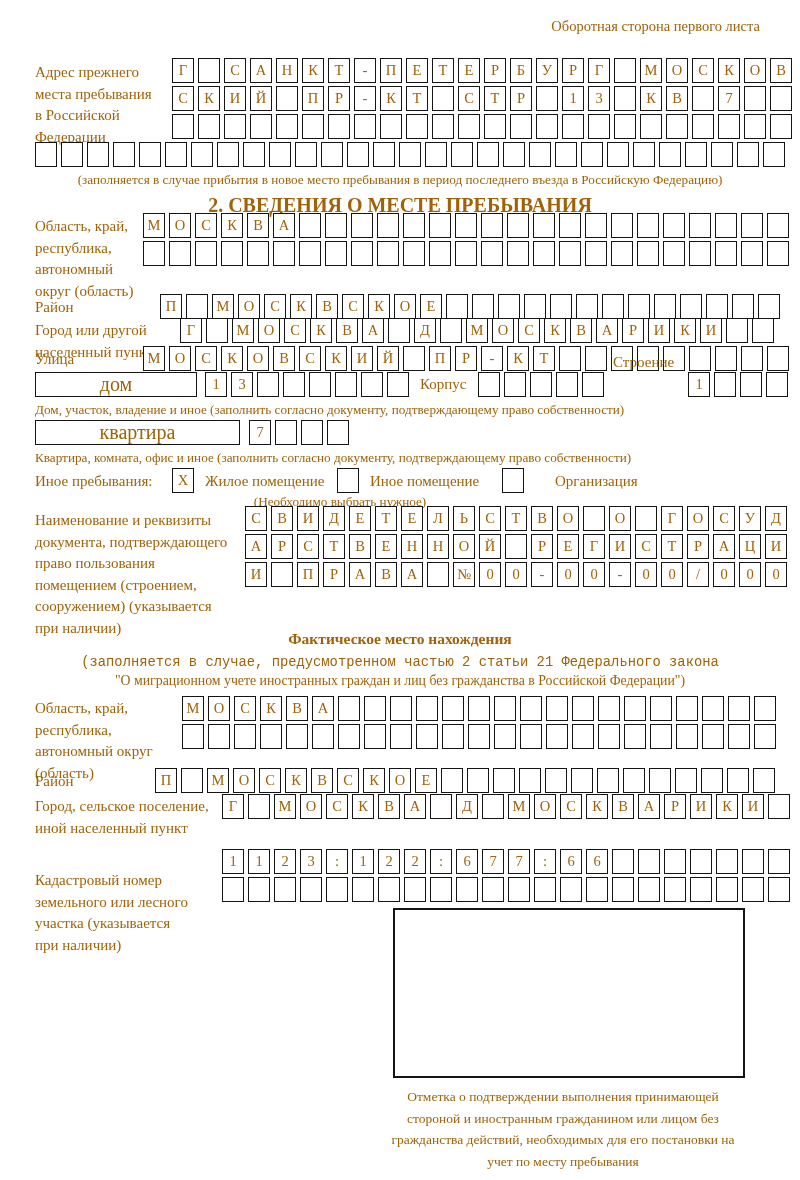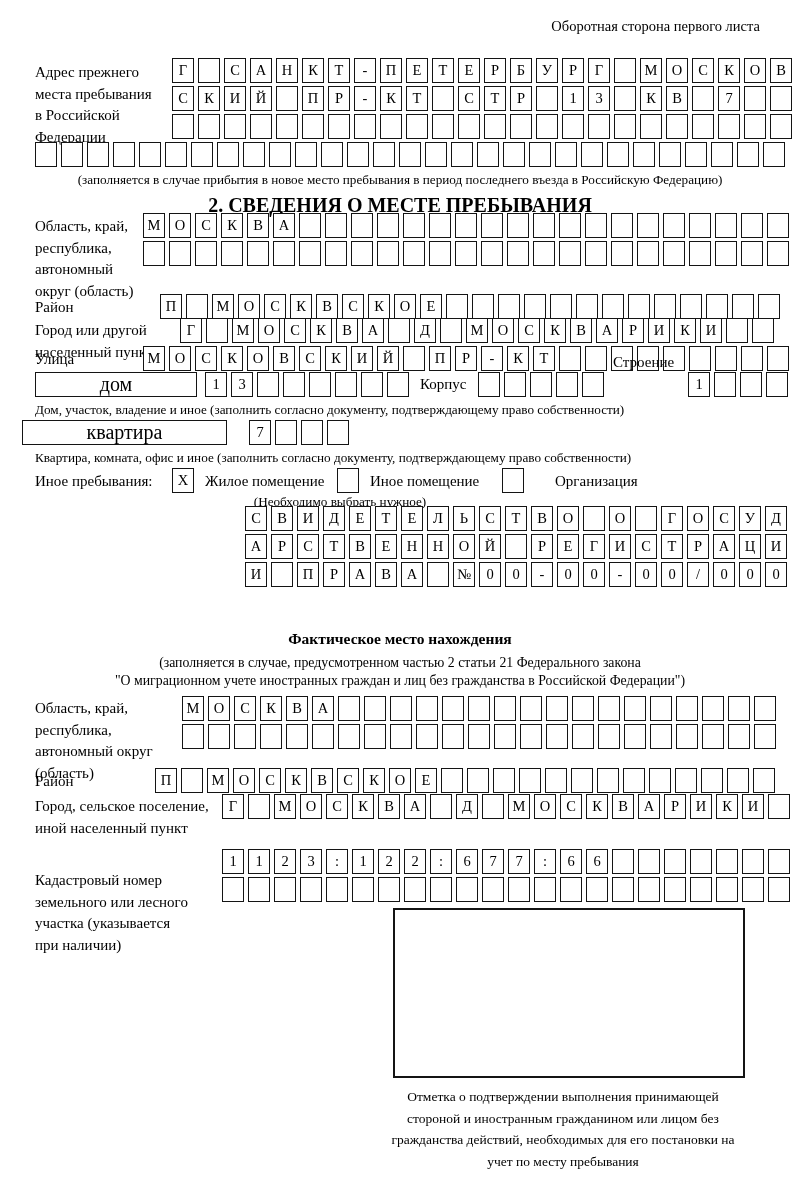--- a/index.html
+++ b/index.html
@@ -1,18 +1,18 @@
 <!DOCTYPE html>
 <html><head>
 <meta charset="utf-8">
 <style>
   html,body { margin:0; padding:0; background:#ffffff; }
   .page {
     position:relative; width:800px; height:1180px; background:#ffffff;
-    font-family:"Liberation Serif","DejaVu Serif",serif; color:#000000;
+    font-family:"Liberation Serif","DejaVu Serif",serif; color:#a16207;
     overflow:hidden;
   }
   .row { position:absolute; display:flex; gap:4px; }
   .cell {
     flex:0 0 auto; width:22px; height:25px; box-sizing:border-box;
     border:1.6px solid #141414; display:flex; align-items:center; justify-content:center;
     font-size:14.5px; background:#fff;
   }
   .wide {
     position:absolute; height:25px; box-sizing:border-box;
@@ -310,21 +310,21 @@
     </div>
   <div class="lbl" style="left:613px; top:352px;">Строение</div>
   <div class="row" style="left:688px; top:372px;">
       <span class="cell">1</span>
       <span class="cell"></span>
       <span class="cell"></span>
       <span class="cell"></span>
     </div>
   <div class="note" style="left:35px; top:402px;">Дом, участок, владение и иное (заполнить согласно документу, подтверждающему право собственности)</div>
 
-  <div class="wide" style="left:22px; top:420px; width:205px;">квартира</div>
+  <div class="wide" style="left:35px; top:420px; width:205px;">квартира</div>
   <div class="row" style="left:249px; top:420px;">
       <span class="cell">7</span>
       <span class="cell"></span>
       <span class="cell"></span>
       <span class="cell"></span>
     </div>
   <div class="note" style="left:35px; top:450px;">Квартира, комната, офис и иное (заполнить согласно документу, подтверждающему право собственности)</div>
 
   <div class="lbl" style="left:35px; top:471px;">Иное пребывания:</div>
   <div class="row" style="left:172px; top:468px;">
@@ -334,20 +334,21 @@
   <div class="row" style="left:337px; top:468px;">
       <span class="cell"></span>
     </div>
   <div class="lbl" style="left:370px; top:471px;">Иное помещение</div>
   <div class="row" style="left:502px; top:468px;">
       <span class="cell"></span>
     </div>
   <div class="lbl" style="left:555px; top:471px;">Организация</div>
   <div class="note" style="left:140px; top:494px; width:400px; text-align:center;">(Необходимо выбрать нужное)</div>
 
+  <div class="lbl" style="left:35px; top:510px; width:195px;">Наименование и реквизиты документа, подтверждающего право пользования помещением (строением, сооружением) (указывается при наличии)</div>
   <div class="row" style="left:245px; top:506px;">
       <span class="cell">С</span>
       <span class="cell">В</span>
       <span class="cell">И</span>
       <span class="cell">Д</span>
       <span class="cell">Е</span>
       <span class="cell">Т</span>
       <span class="cell">Е</span>
       <span class="cell">Л</span>
       <span class="cell">Ь</span>
@@ -405,21 +406,21 @@
       <span class="cell">-</span>
       <span class="cell">0</span>
       <span class="cell">0</span>
       <span class="cell">/</span>
       <span class="cell">0</span>
       <span class="cell">0</span>
       <span class="cell">0</span>
     </div>
 
   <div class="note center bold" style="top:630px; font-size:15.5px;">Фактическое место нахождения</div>
-  <div class="note center" style="top:655px; font-size:13.8px;">(заполняется в случае, предусмотренном частью 2 статьи 21 Федерального закона</div>
+  <div class="note center" style="top:655px; font-size:13.8px;font-family:Liberation Mono, monospace;">(заполняется в случае, предусмотренном частью 2 статьи 21 Федерального закона</div>
   <div class="note center" style="top:673px; font-size:13.8px;">"О миграционном учете иностранных граждан и лиц без гражданства в Российской Федерации")</div>
 
   <div class="lbl" style="left:35px; top:698px; width:125px;">Область, край, республика, автономный округ (область)</div>
   <div class="row" style="left:182px; top:696px;">
       <span class="cell">М</span>
       <span class="cell">О</span>
       <span class="cell">С</span>
       <span class="cell">К</span>
       <span class="cell">В</span>
       <span class="cell">А</span>

